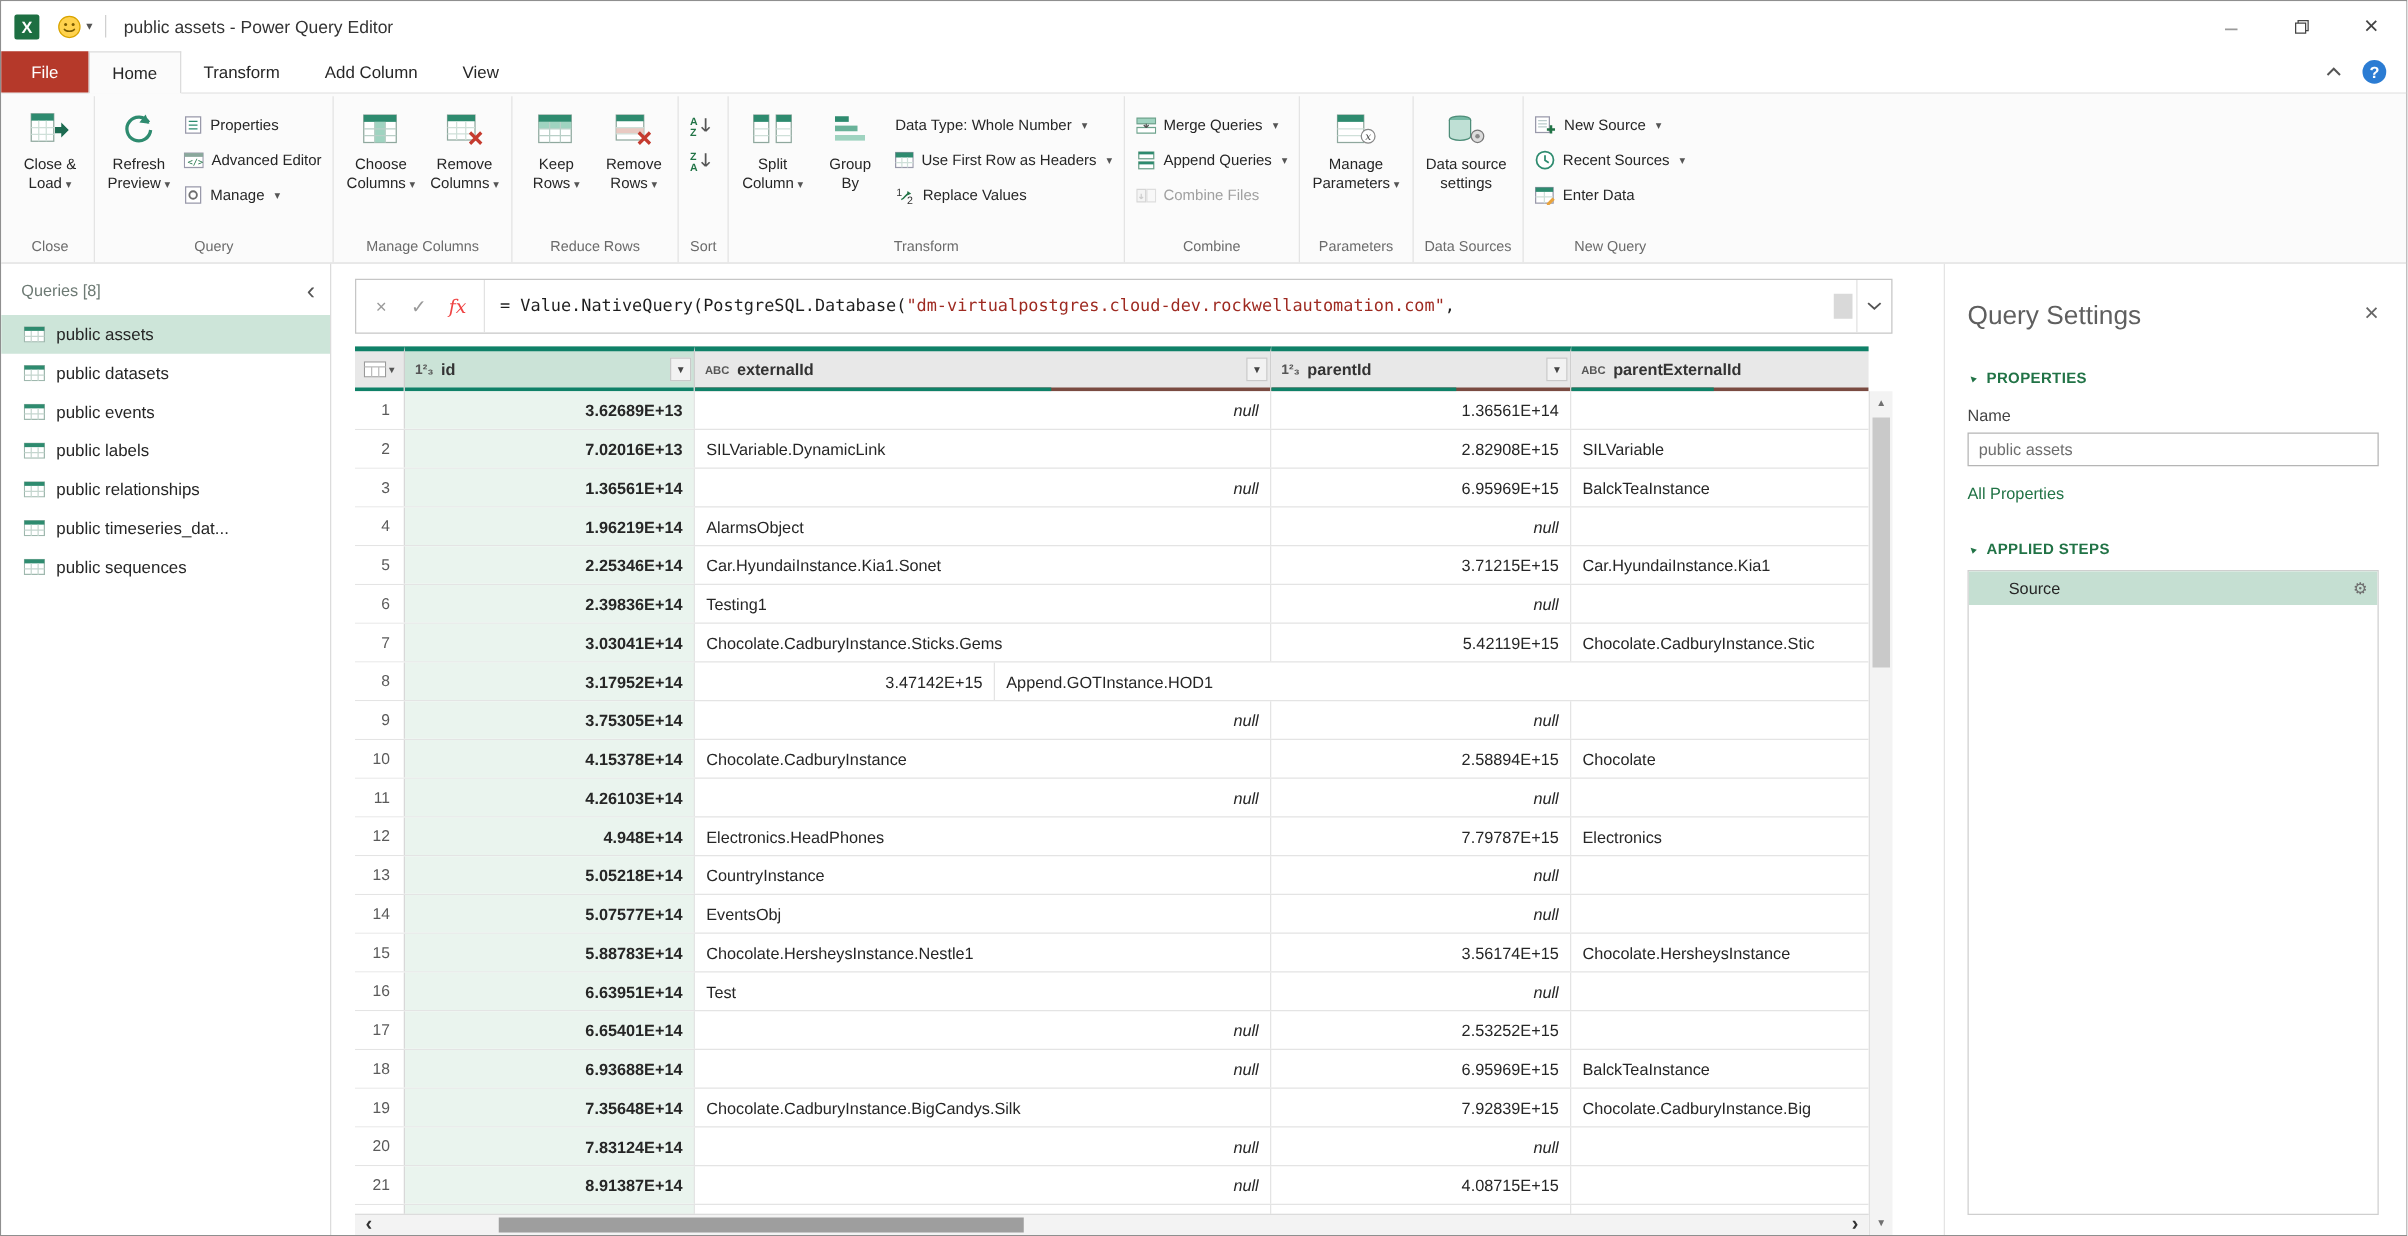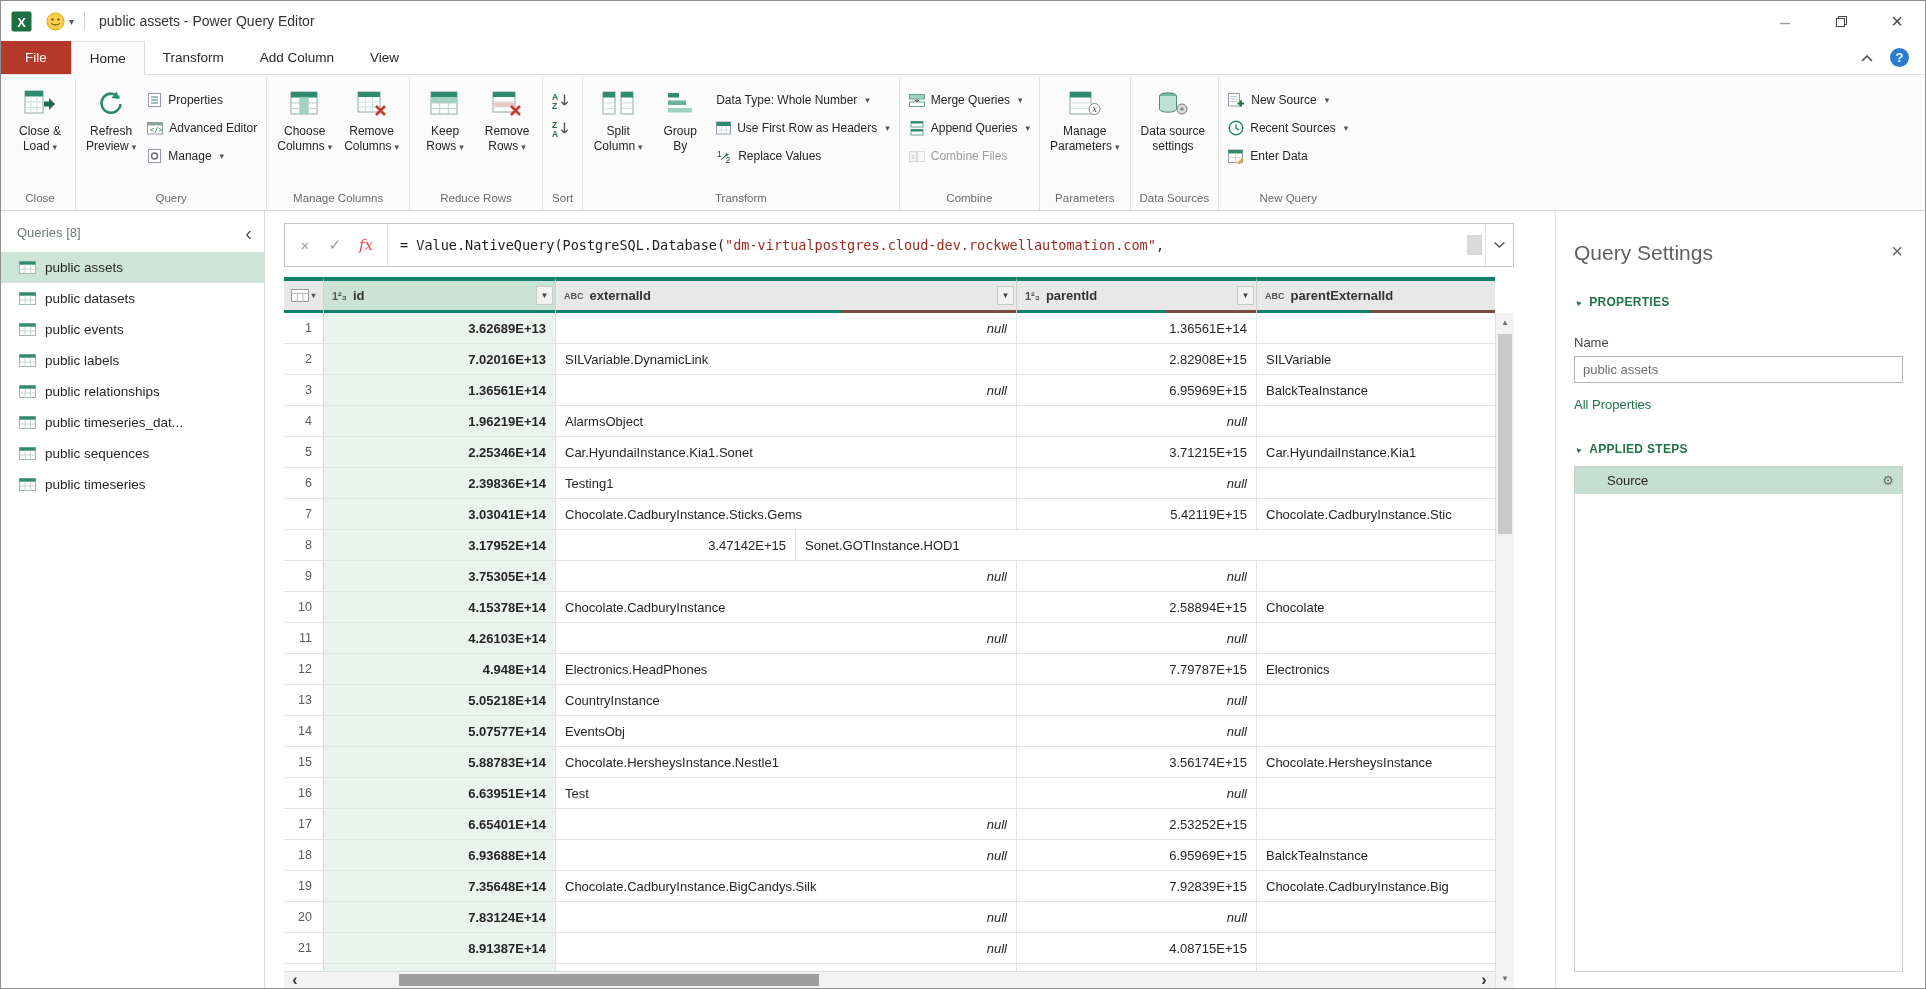--- a/index.html
+++ b/index.html
@@ -97,21 +97,21 @@
 .hs-track{flex:1;position:relative;height:100%;}
 .hs-thumb{position:absolute;top:2px;height:12px;left:8%;width:36%;background:#9e9e9e;}
 
 
 .settings{width:370px;flex:0 0 370px;border-left:1px solid #e4e4e4;display:flex;flex-direction:column;padding:30px 22px 16px 18px;}
 .set-head{display:flex;align-items:flex-start;}
 .set-title{font-size:21px;font-weight:normal;color:#5f5f5f;}
 .set-close{margin-left:auto;font-size:20px;color:#666;line-height:20px;}
 .sect-head{display:flex;align-items:center;gap:7px;font-size:12px;font-weight:bold;color:#217346;letter-spacing:.3px;margin-top:30px;}
 .tri{display:inline-block;font-size:8px;color:#217346;transform:rotate(-45deg);}
-.name-label{font-size:13px;color:#444;margin:26px 0 6px;}
+.name-label{font-size:13px;color:#444;margin:16px 0 6px;}
 .name-input{width:100%;height:27px;border:1px solid #b5b5b5;font-family:"Liberation Sans",sans-serif;font-size:13px;color:#6e6e6e;padding:2px 8px;background:#fff;}
 .all-props{font-size:13px;color:#217346;margin-top:14px;display:inline-block;}
 .steps-box{flex:1;border:1px solid #cfcfcf;margin-top:10px;background:#fff;overflow:hidden;display:flex;flex-direction:column;}
 .step-row{height:27px;display:flex;align-items:center;padding-left:32px;font-size:13px;color:#262626;}
 .step-row.selected{background:#c5dfd2;}
 .step-gear{margin-left:auto;margin-right:8px;color:#6e6e6e;font-size:13px;}
 </style>
 </head>
 <body>
 
@@ -579,30 +579,20 @@
           <div class="qitem">
             <span style="display:flex;align-items:center;">
               <svg width="17" height="13">
                 <rect x="0.5" y="0.5" width="16" height="12" fill="#fff" stroke="#9fb8ae"></rect>
                 <rect x="0.5" y="0.5" width="16" height="3.2" fill="#2e8b6f"></rect>
                 <path d="M6 3.7v9M11.5 3.7v9M0.5 8h16" stroke="#c5d6cf"></path>
               </svg>
             </span>
             <span>public sequences</span>
           </div>
-          <div class="qitem">
-            <span style="display:flex;align-items:center;">
-              <svg width="17" height="13">
-                <rect x="0.5" y="0.5" width="16" height="12" fill="#fff" stroke="#9fb8ae"></rect>
-                <rect x="0.5" y="0.5" width="16" height="3.2" fill="#2e8b6f"></rect>
-                <path d="M6 3.7v9M11.5 3.7v9M0.5 8h16" stroke="#c5d6cf"></path>
-              </svg>
-            </span>
-            <span>public timeseries</span>
-          </div>
         </div>
     </aside>
 
     <section class="center">
       <div class="fbar">
         <div class="fb-btns">
           <span class="fb-btn">×</span>
           <span class="fb-btn">✓</span>
           <span class="fb-fx">fx</span>
         </div>
@@ -722,21 +712,21 @@
                 <div class="rn c0">7</div>
                 <div class="dcell c1 num sel">3.03041E+14</div>
                 <div class="dcell c2">Chocolate.CadburyInstance.Sticks.Gems</div>
                 <div class="dcell c3 num">5.42119E+15</div>
                 <div class="dcell c4">Chocolate.CadburyInstance.Stic</div>
               </div>
               <div class="drow">
                 <div class="rn c0">8</div>
                 <div class="dcell c1 num sel">3.17952E+14</div>
                 <div class="dcell c3 num">3.47142E+15</div>
-                <div class="dcell c4">Sonet.GOTInstance.HOD1</div>
+                <div class="dcell c4">Append.GOTInstance.HOD1</div>
               </div>
               <div class="drow">
                 <div class="rn c0">9</div>
                 <div class="dcell c1 num sel">3.75305E+14</div>
                 <div class="dcell c2 num">
                   <span class="nullv">null</span>
                 </div>
                 <div class="dcell c3 num num">
                   <span class="nullv">null</span>
                 </div>

